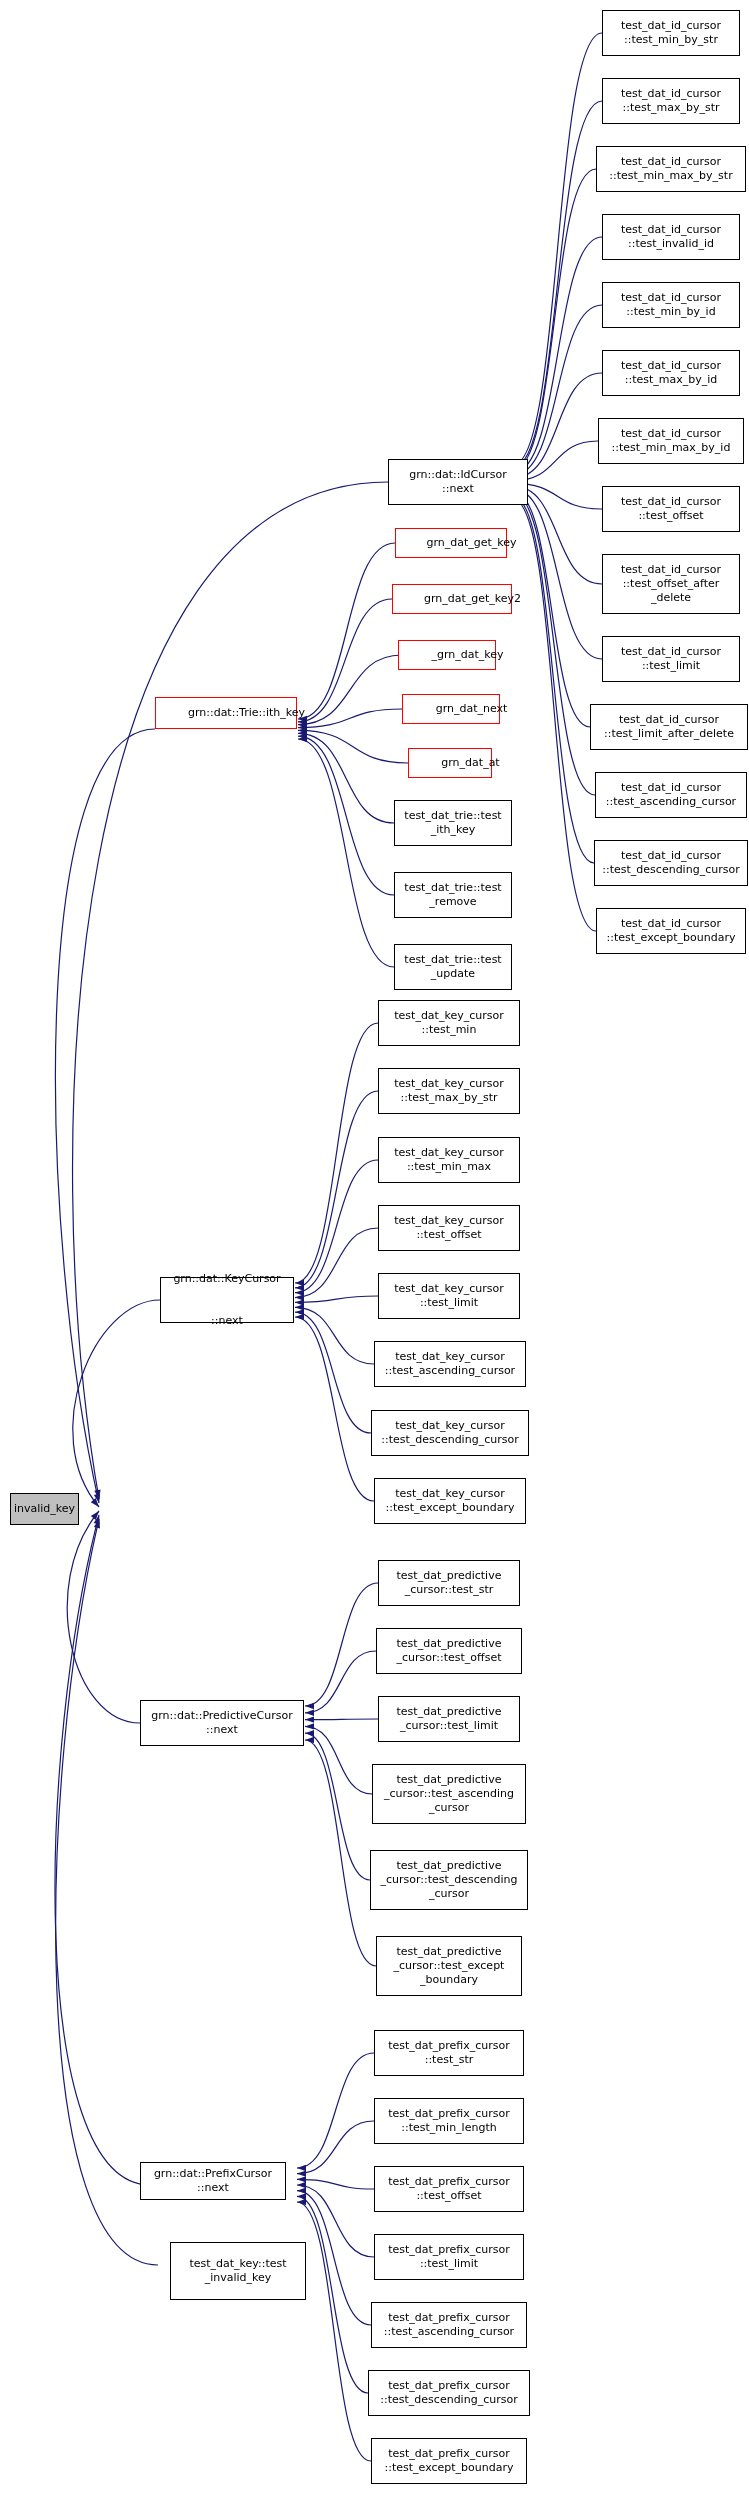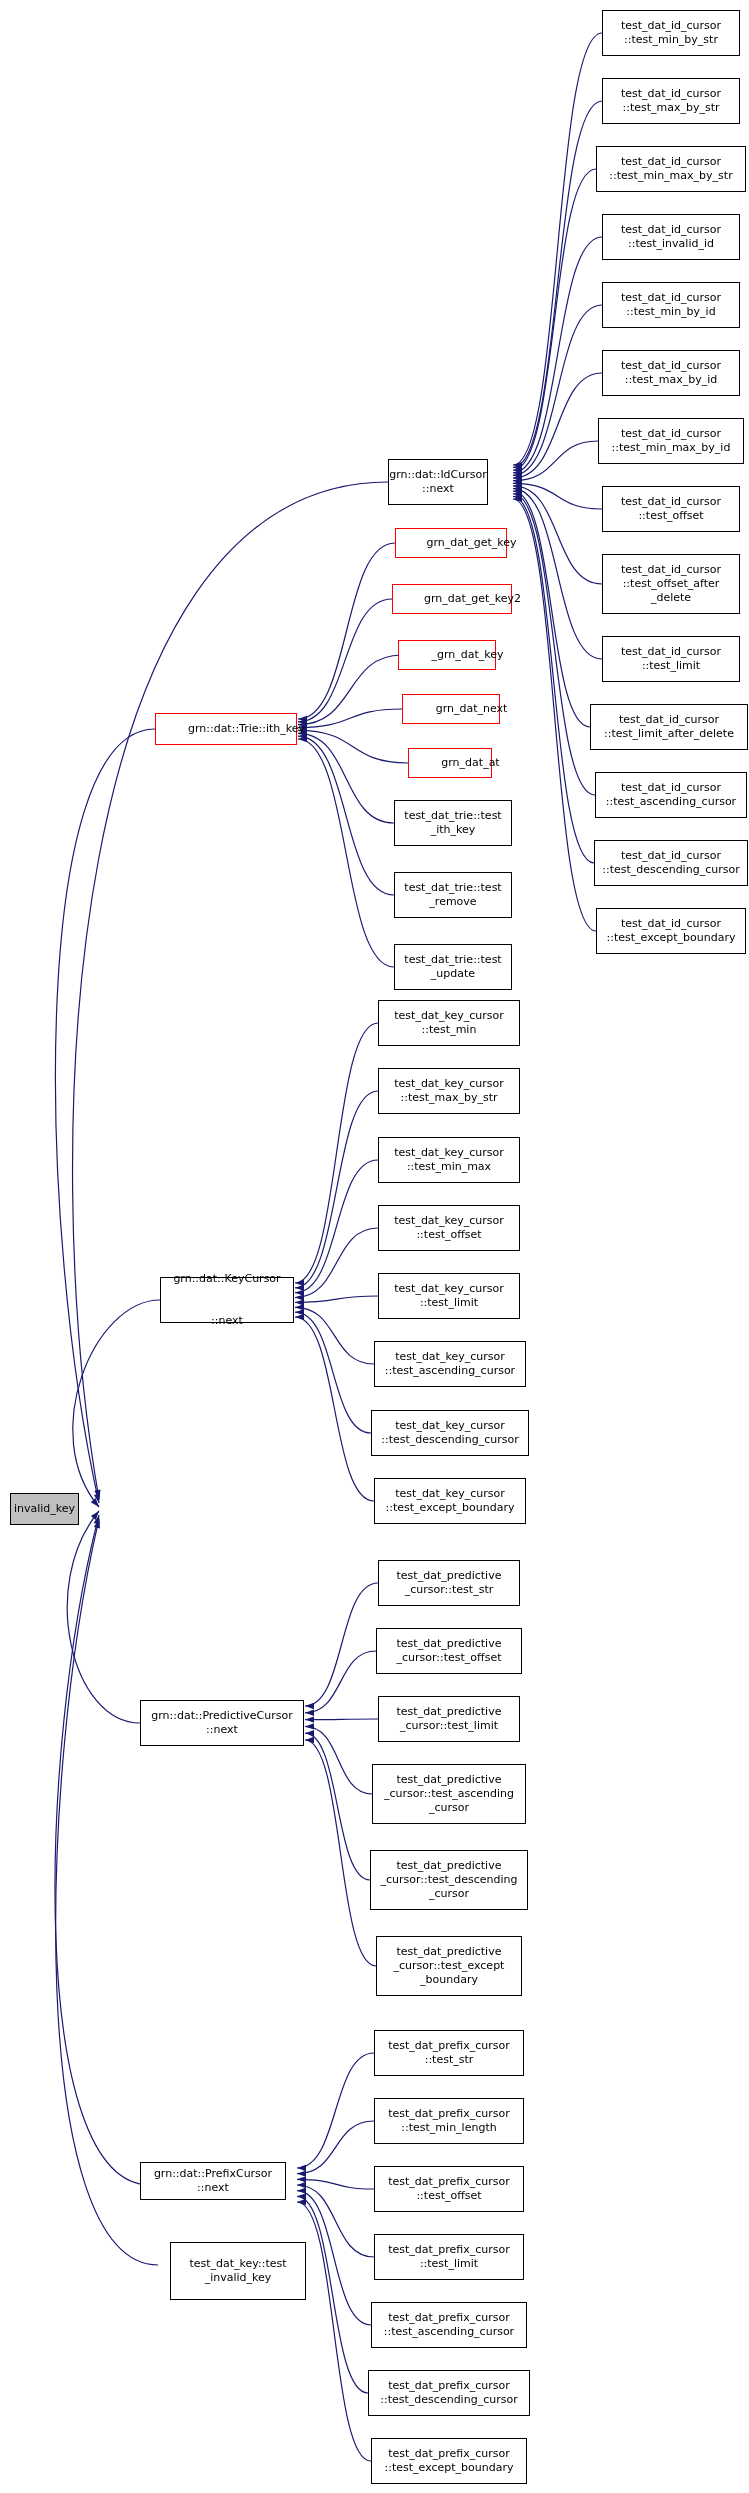--- a/index.html
+++ b/index.html
@@ -132,25 +132,25 @@
       <polygon points="297,2190.6666666666665 306,2187.4666666666667 306,2193.8666666666663" fill="#191970"></polygon>
       <path d="M368,2393 C328.95,2393 336.05,2196.3333333333335 297,2196.3333333333335" fill="none" stroke="#191970" stroke-width="1.2"></path>
       <polygon points="297,2196.3333333333335 306,2193.1333333333337 306,2199.5333333333333" fill="#191970"></polygon>
       <path d="M371,2461 C330.3,2461 337.7,2202 297,2202" fill="none" stroke="#191970" stroke-width="1.2"></path>
       <polygon points="297,2202 306,2198.8 306,2205.2" fill="#191970"></polygon>
     </svg>
 
 <div class="node current" style="left: 10px; top: 1493px; width: 69px; height: 32px; background: rgb(191, 191, 191);">
       <span class="nline">invalid_key</span>
     </div>
-    <div class="node" style="left: 388px; top: 459px; width: 100px; height: 46px;">
+    <div class="node" style="left: 388px; top: 459px; width: 140px; height: 46px;">
       <span class="nline">grn::dat::IdCursor</span>
       <span class="nline">::next</span>
     </div>
-    <div class="node red" style="left: 155px; top: 713px; width: 142px; height: 32px; border-color: rgb(255, 0, 0);">
+    <div class="node red" style="left: 155px; top: 697px; width: 142px; height: 32px; border-color: rgb(255, 0, 0);">
       <span class="nline">grn::dat::Trie::ith_key</span>
     </div>
     <div class="node" style="left: 160px; top: 1277px; width: 134px; height: 46px; gap: 28px;">
       <span class="nline">grn::dat::KeyCursor</span>
       <span class="nline">::next</span>
     </div>
     <div class="node" style="left: 140px; top: 1700px; width: 164px; height: 46px;">
       <span class="nline">grn::dat::PredictiveCursor</span>
       <span class="nline">::next</span>
     </div>

